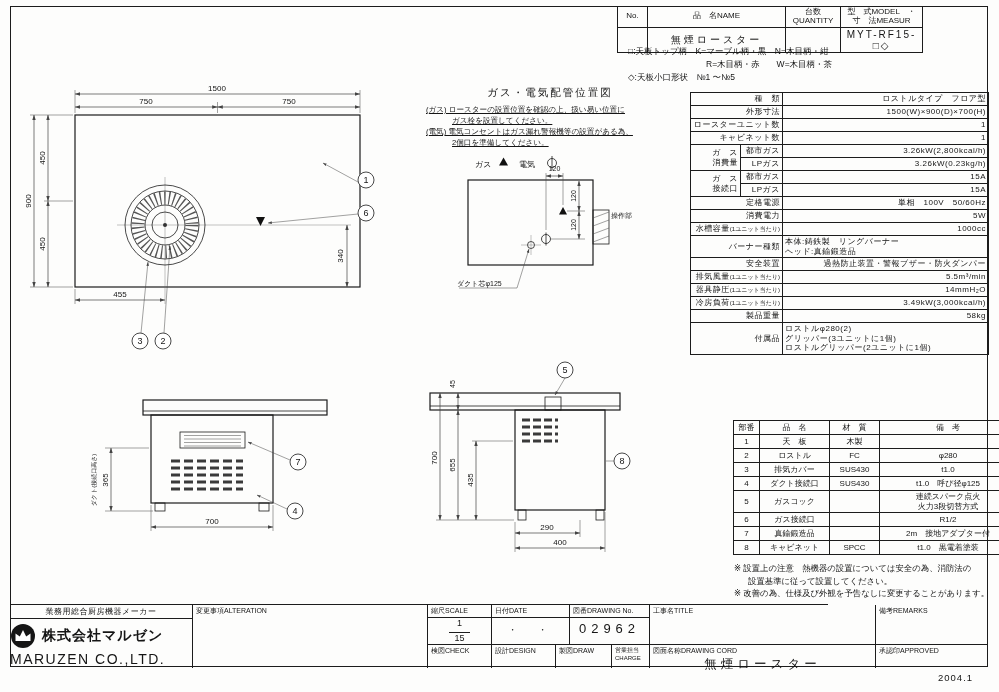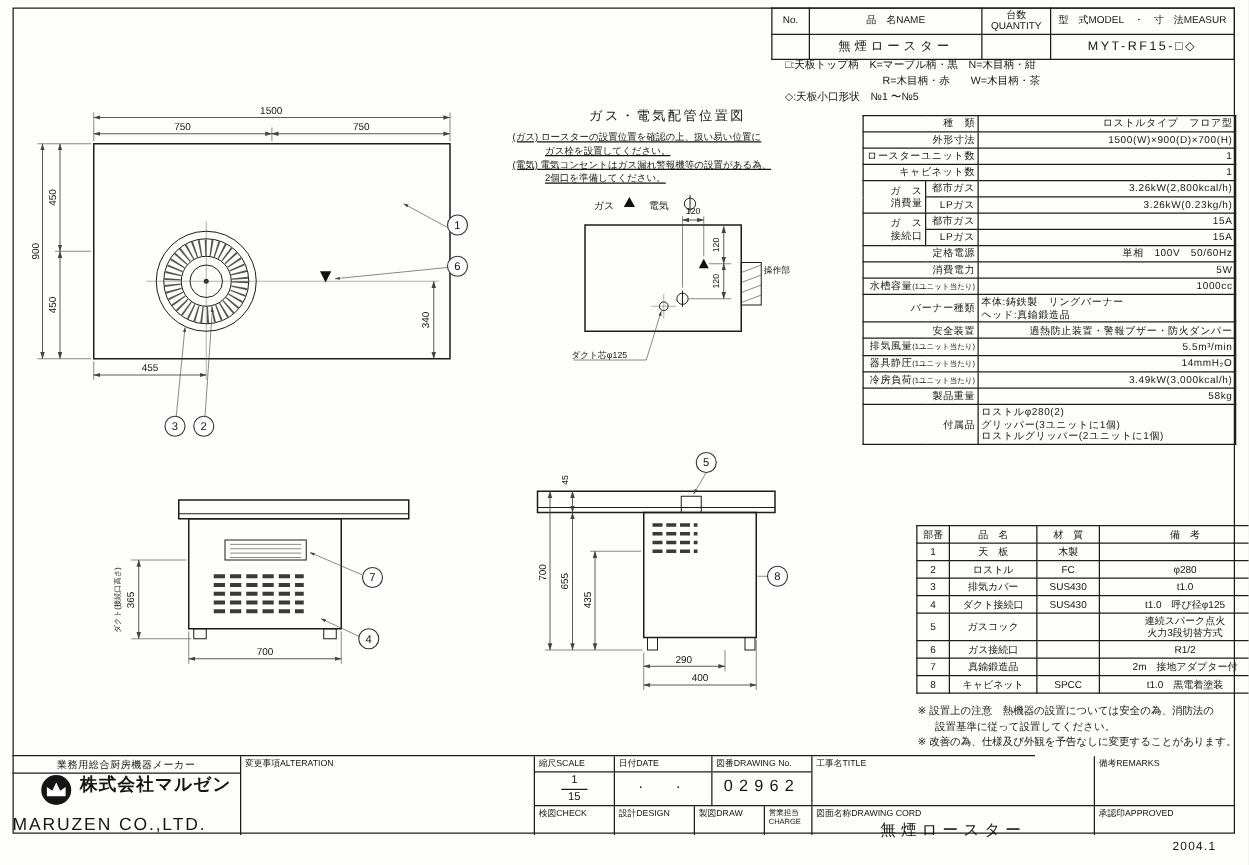--- a/index.html
+++ b/index.html
@@ -5,21 +5,21 @@
   *{box-sizing:border-box;margin:0;padding:0;}
   html,body{background:#e8e8e8;}
   body{font-family:"Liberation Sans","DejaVu Sans",sans-serif;}
   .sheet{position:relative;width:999px;height:692px;background:#fdfdfc;color:#151515;overflow:hidden;}
   .frame{position:absolute;left:10px;top:6px;width:978px;height:661px;border:1.5px solid #1c1c1c;}
 
   table{border-collapse:collapse;}
   td,th{border:1px solid #1c1c1c;}
 
   
-  .hdr{position:absolute;left:617px;top:6px;width:371px;table-layout:fixed;}
+  .hdr{position:absolute;left:617px;top:6px;width:306px;table-layout:fixed;}
   .hdr td{font-size:8px;text-align:center;padding:1px 2px;height:15px;line-height:1.1;}
   .hdr tr.vals td{height:20px;}
   .hdr .v1{font-size:10px;letter-spacing:3px;}
   .hdr .v2{font-size:10px;letter-spacing:2px;}
 
   
   .top-notes{position:absolute;left:628px;top:45px;width:356px;font-size:8.5px;line-height:1.5;}
   .top-notes .ind{padding-left:78px;}
 
   
@@ -31,21 +31,21 @@
   
   .parts{position:absolute;left:733px;top:420px;width:284px;table-layout:fixed;}
   .parts td{font-size:8px;text-align:center;padding:1px 2px;height:14px;line-height:1.2;}
   .parts td.left{text-align:center;margin-left:40px;}
 
   
   .remarks{position:absolute;left:734px;top:562px;width:256px;font-size:8.4px;line-height:1.5;}
   .remarks .ind{padding-left:14px;}
 
   
-  .pipe-block{position:absolute;left:410px;top:86px;width:248px;}
+  .pipe-block{position:absolute;left:426px;top:86px;width:248px;}
   .pipe-title{font-size:10.5px;letter-spacing:2px;text-align:center;}
   .pipe-notes{margin-top:4px;font-size:7.6px;line-height:1.45;text-decoration:underline;}
   .pipe-notes .ind{padding-left:26px;}
 
   
   svg.dwg{position:absolute;}
   svg .out{stroke:#1c1c1c;stroke-width:1.2;fill:none;}
   svg .out2{stroke:#1c1c1c;stroke-width:0.8;fill:none;}
   svg .thin{stroke:#444;stroke-width:0.5;fill:none;}
   svg .dim{stroke:#444;stroke-width:0.7;fill:none;}
@@ -56,21 +56,21 @@
   svg .callout circle{fill:#fff;stroke:#333;stroke-width:0.9;}
   svg .callout text{font-size:9px;}
 
   
   .tblock{position:absolute;left:10px;top:604px;width:818px;height:63px;border-top:1.5px solid #1c1c1c;}
   .tb{position:absolute;border-right:1px solid #1c1c1c;}
   .tb .lbl{display:block;font-size:7px;padding:1px 3px;text-align:left;}
   .bb{border-bottom:1px solid #1c1c1c;}
   .company{left:0;top:0;width:183px;height:63px;}
   .tagline{height:14px;border-bottom:1px solid #1c1c1c;text-align:center;font-size:8px;line-height:14px;letter-spacing:0.5px;}
-  .logo-row{height:33px;display:flex;gap:6px;padding-left:22px;}
+  .logo-row{height:33px;display:flex;align-items:center;gap:6px;padding-left:0;}
   .cname{font-size:14px;font-weight:bold;letter-spacing:1px;}
   .cen{text-align:left;font-size:14px;letter-spacing:1.5px;line-height:15px;}
   .alter{left:183px;top:0;width:235px;height:63px;}
   .scale{left:418px;top:0;width:64px;height:40px;}
   .date{left:482px;top:0;width:78px;height:40px;}
   .dno{left:560px;top:0;width:80px;height:40px;}
   .proj{left:640px;top:0;width:226px;height:40px;}
   .rem{left:866px;top:0;width:112px;height:40px;border-right:none;}
   .check{left:418px;top:40px;width:64px;height:23px;}
   .design{left:482px;top:40px;width:64px;height:23px;}

